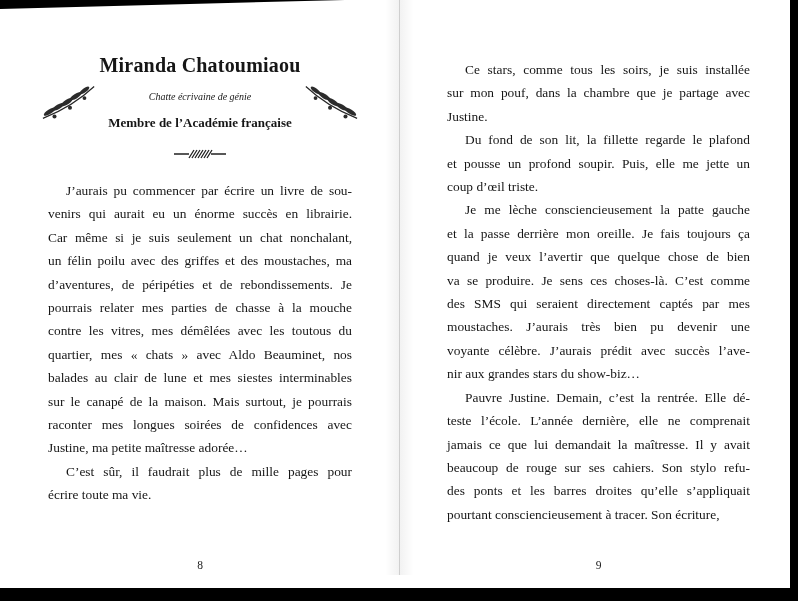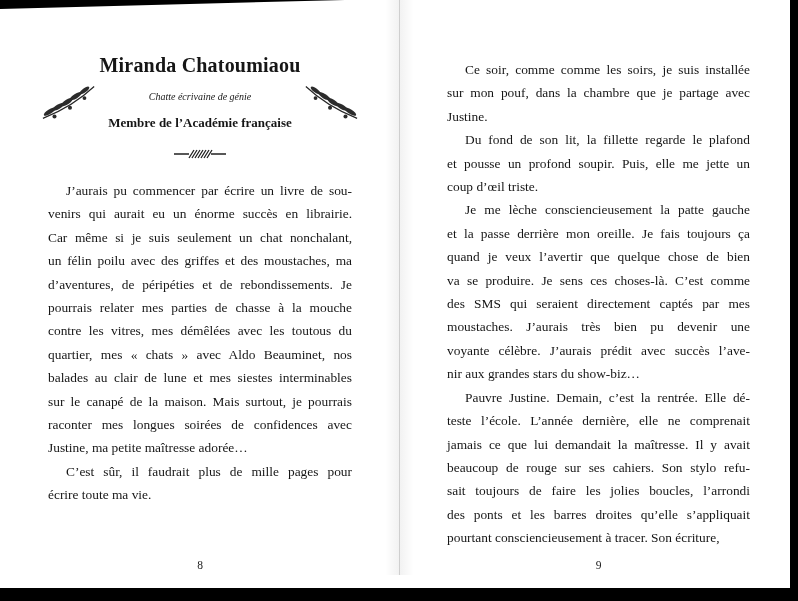--- a/index.html
+++ b/index.html
@@ -117,21 +117,21 @@
           <div class="line first">C’est sûr, il faudrait plus de mille pages pour</div>
           <div class="line last">écrire toute ma vie.</div>
         </div>
       </div>
     <div class="page-number">8</div>
   </div>
 
   <div class="page page-right">
     <div class="body-text">
         <div class="para">
-          <div class="line first">Ce soir, comme comme les soirs, je suis installée</div>
+          <div class="line first">Ce stars, comme tous les soirs, je suis installée</div>
           <div class="line">sur mon pouf, dans la chambre que je partage avec</div>
           <div class="line last">Justine.</div>
         </div>
         <div class="para">
           <div class="line first">Du fond de son lit, la fillette regarde le plafond</div>
           <div class="line">et pousse un profond soupir. Puis, elle me jette un</div>
           <div class="line last">coup d’œil triste.</div>
         </div>
         <div class="para">
           <div class="line first">Je me lèche consciencieusement la patte gauche</div>
@@ -141,21 +141,20 @@
           <div class="line">des SMS qui seraient directement captés par mes</div>
           <div class="line">moustaches. J’aurais très bien pu devenir une</div>
           <div class="line">voyante célèbre. J’aurais prédit avec succès l’ave-</div>
           <div class="line last">nir aux grandes stars du show-biz…</div>
         </div>
         <div class="para">
           <div class="line first">Pauvre Justine. Demain, c’est la rentrée. Elle dé-</div>
           <div class="line">teste l’école. L’année dernière, elle ne comprenait</div>
           <div class="line">jamais ce que lui demandait la maîtresse. Il y avait</div>
           <div class="line">beaucoup de rouge sur ses cahiers. Son stylo refu-</div>
-          <div class="line">sait toujours de faire les jolies boucles, l’arrondi</div>
           <div class="line">des ponts et les barres droites qu’elle s’appliquait</div>
           <div class="line last">pourtant consciencieusement à tracer. Son écriture,</div>
         </div>
       </div>
     <div class="page-number">9</div>
   </div>
 
   <div class="shade-l"></div>
   <div class="shade-r"></div>
   <div class="gutter-line"></div>

